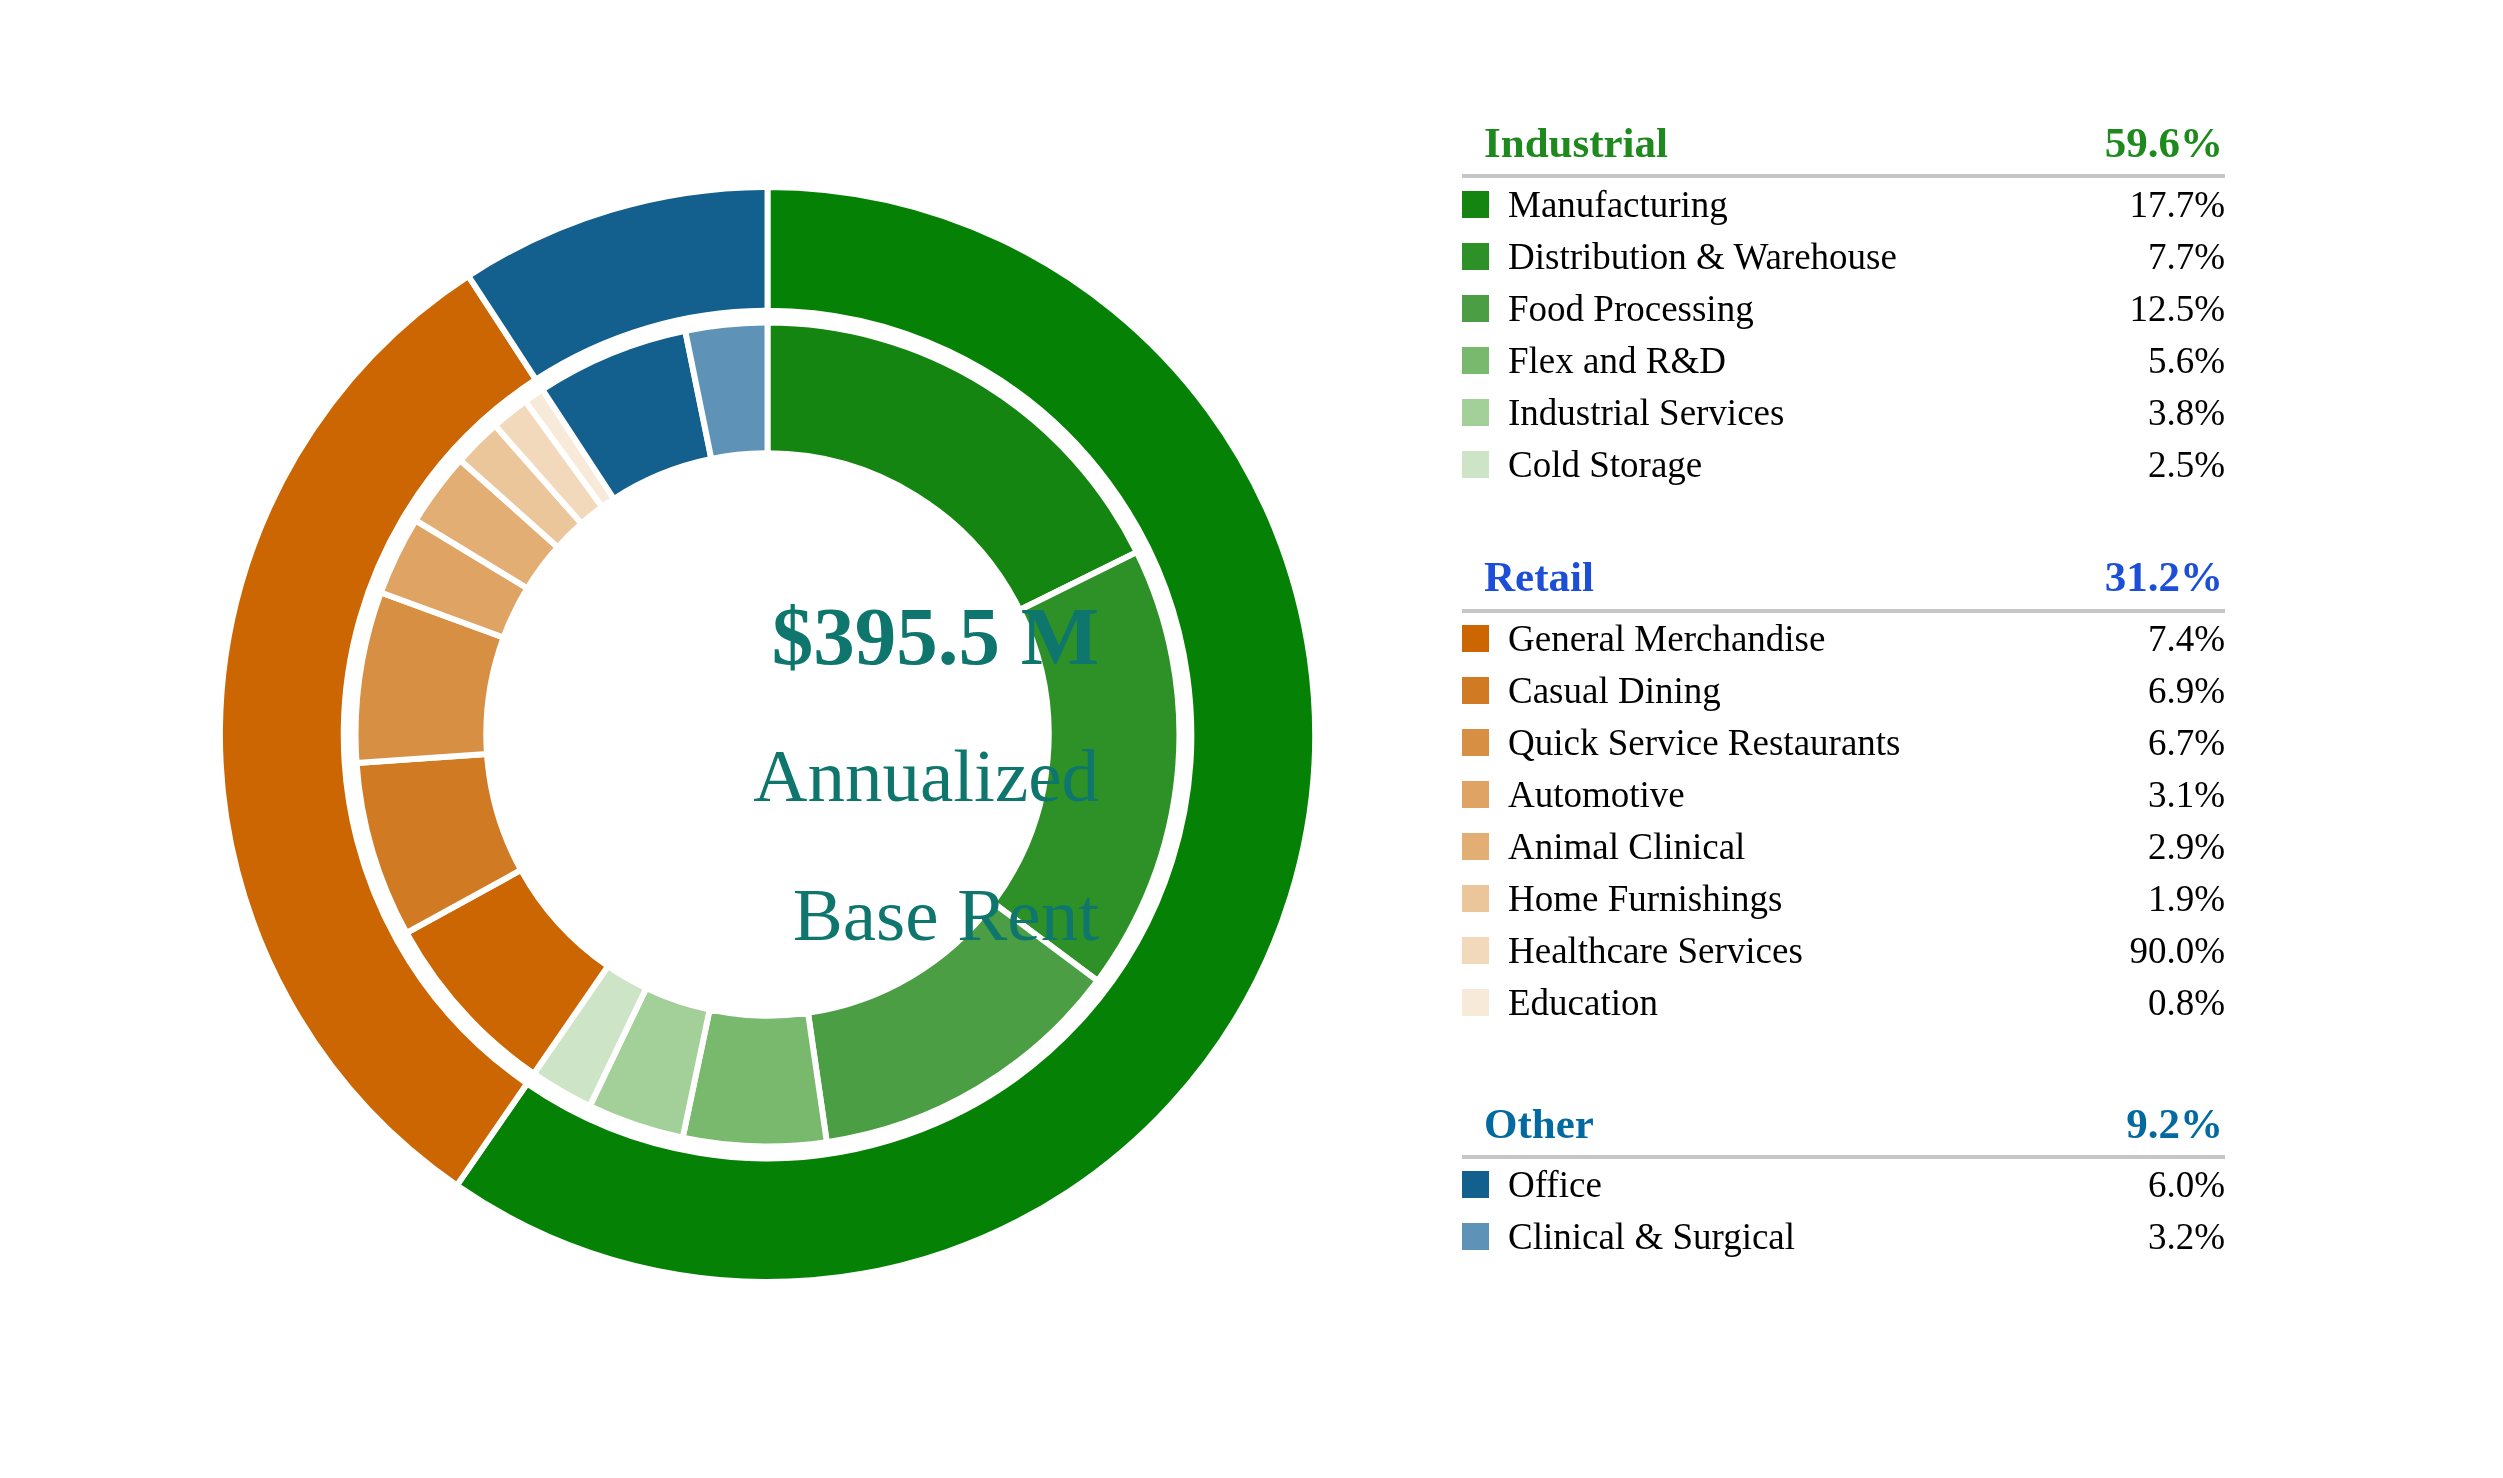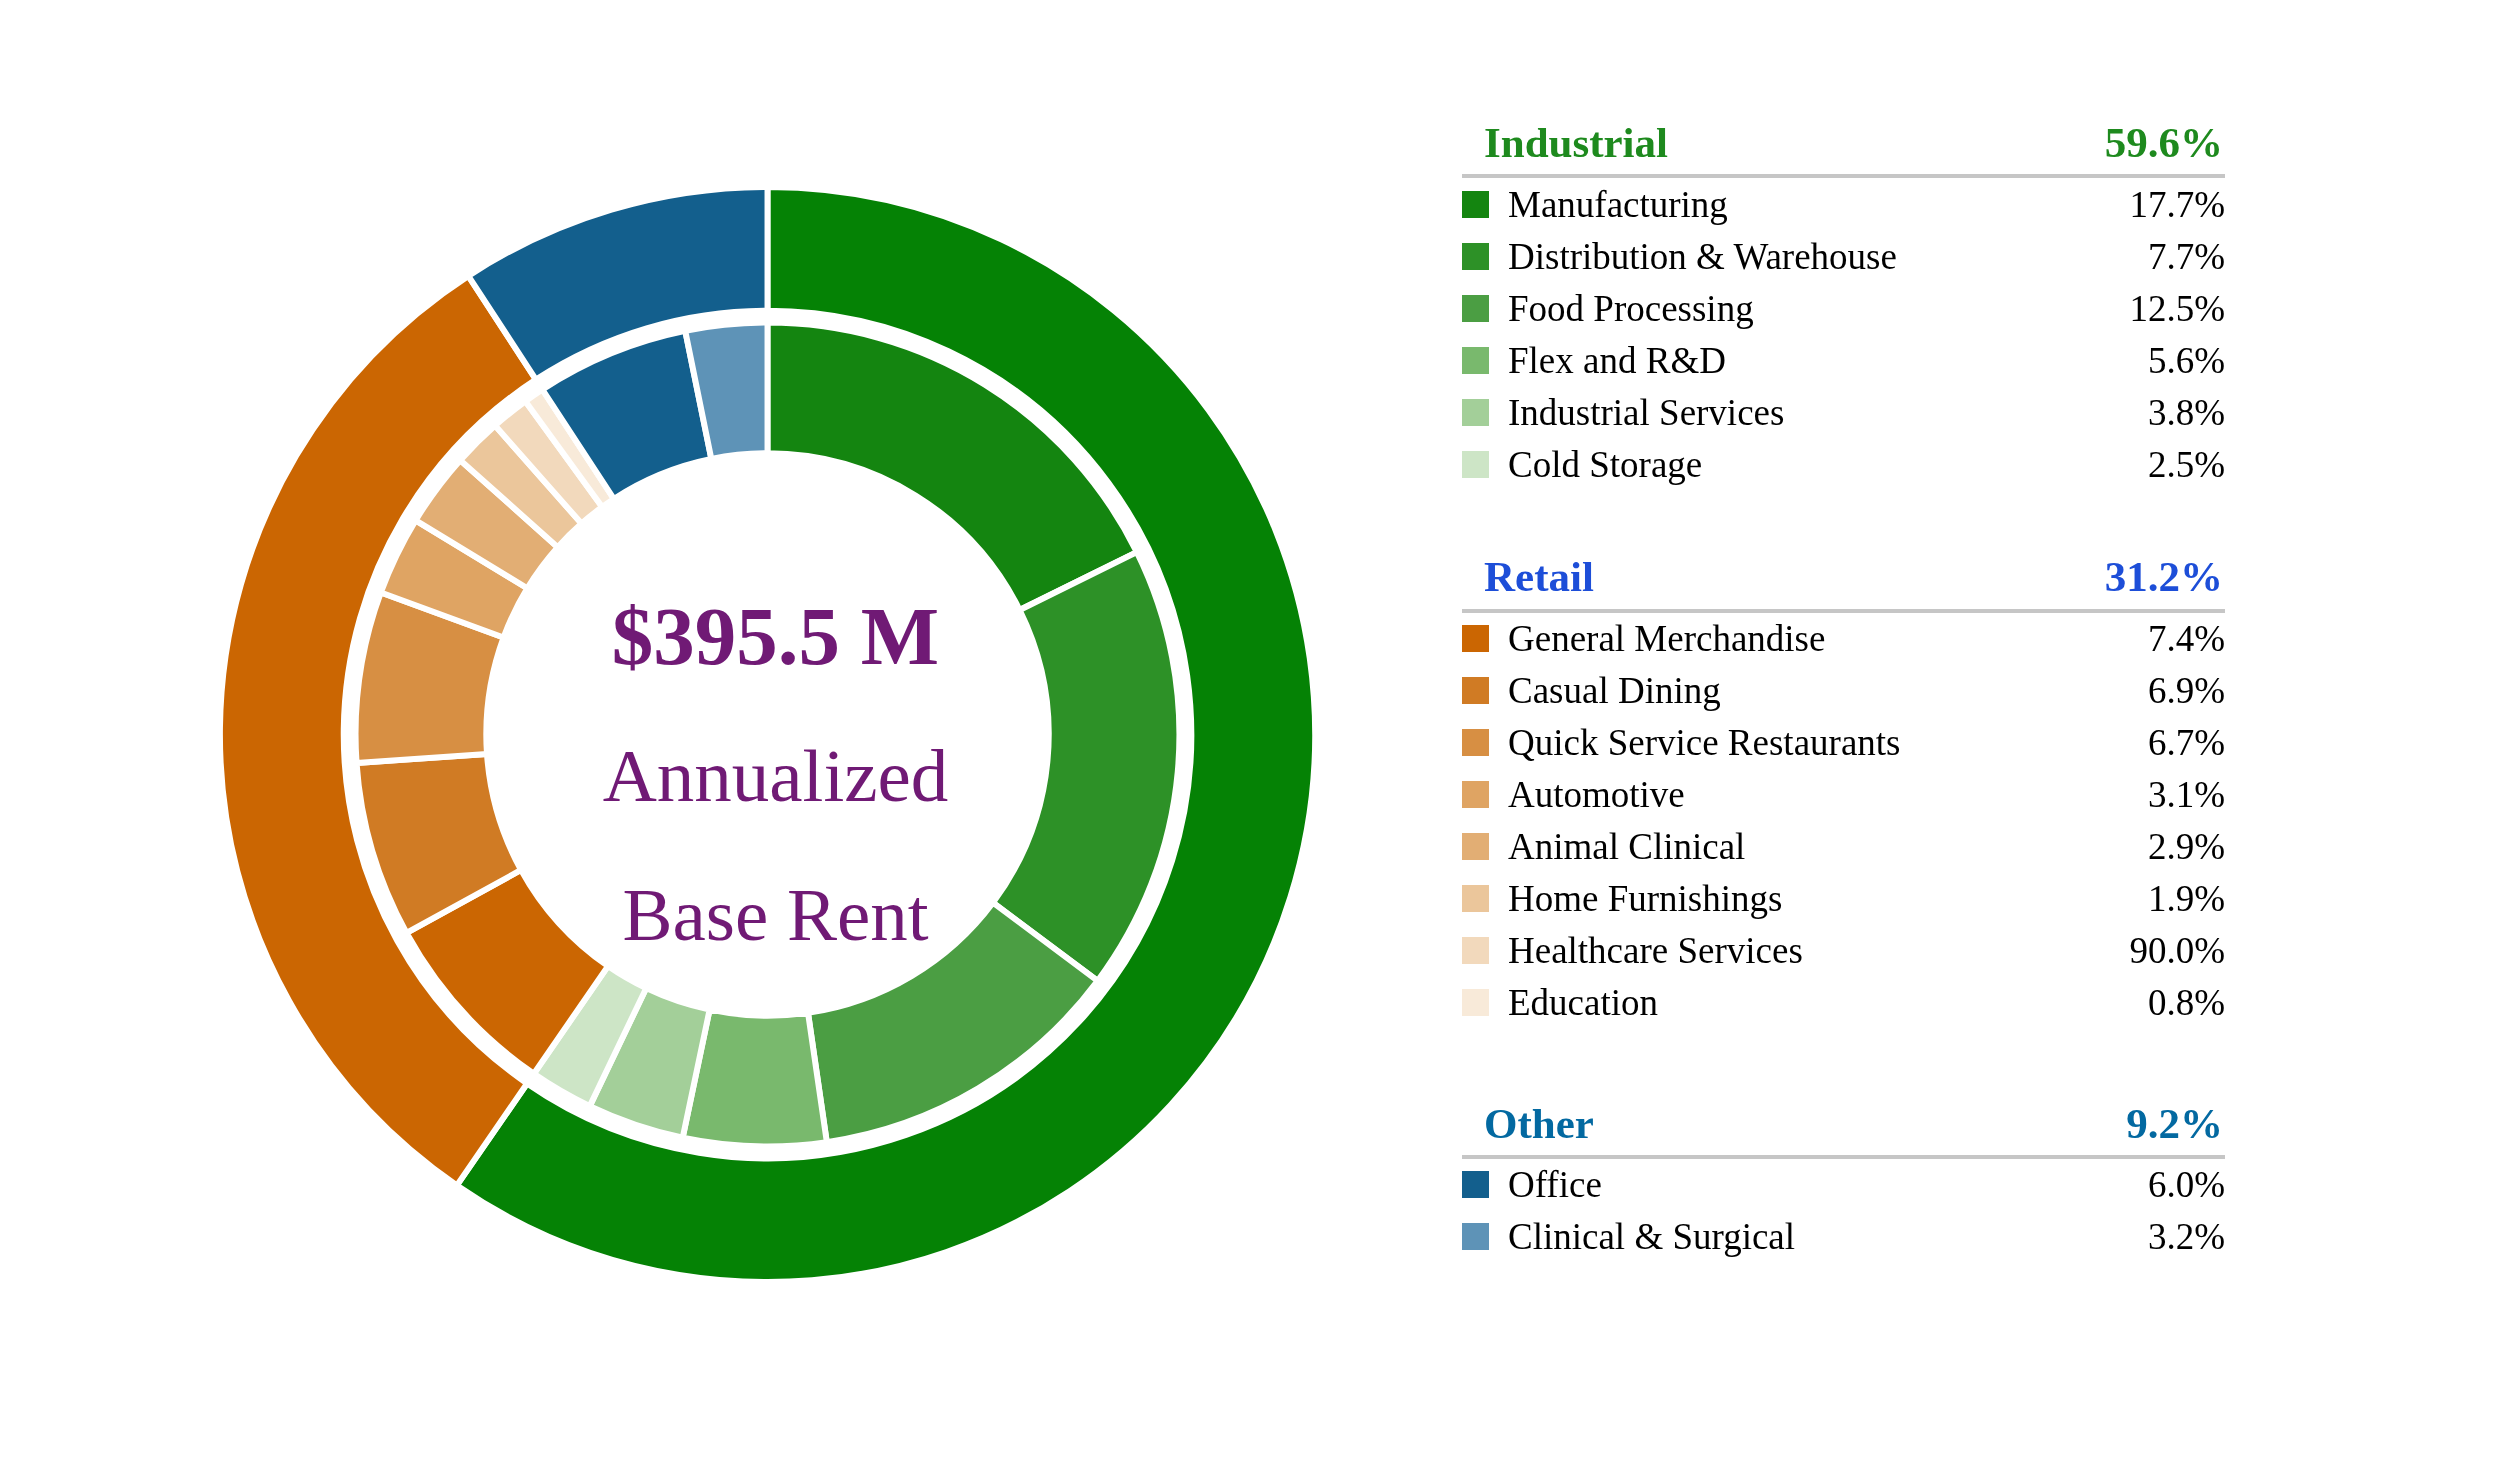--- a/index.html
+++ b/index.html
@@ -7,22 +7,22 @@
     position:relative;
     width:2504px;height:1478px;
     background:#ffffff;
     overflow:hidden;
     font-family:"Liberation Serif","DejaVu Serif",serif;
     color:#000;
   }
   
   .donut{position:absolute;left:213px;top:180px;}
   .center-text{
-    position:absolute;left:429px;top:588px;width:693px;
-    text-align:center;color:#701a75;
+    position:absolute;left:406px;top:588px;width:693px;
+    text-align:right;color:#0f766e;
   }
   .center-line1{font-size:83px;font-weight:bold;line-height:1.18;}
   .center-line{font-size:75px;line-height:1.32;margin-top:40px;}
   
   .legend{position:absolute;left:1462px;top:119px;width:763px;}
   .legend-section{margin-top:63px;}
   .legend-section:first-child{margin-top:0;}
   .legend-section:last-child{margin-top:71px;}
   .legend-header{
     display:flex;justify-content:space-between;align-items:baseline;

